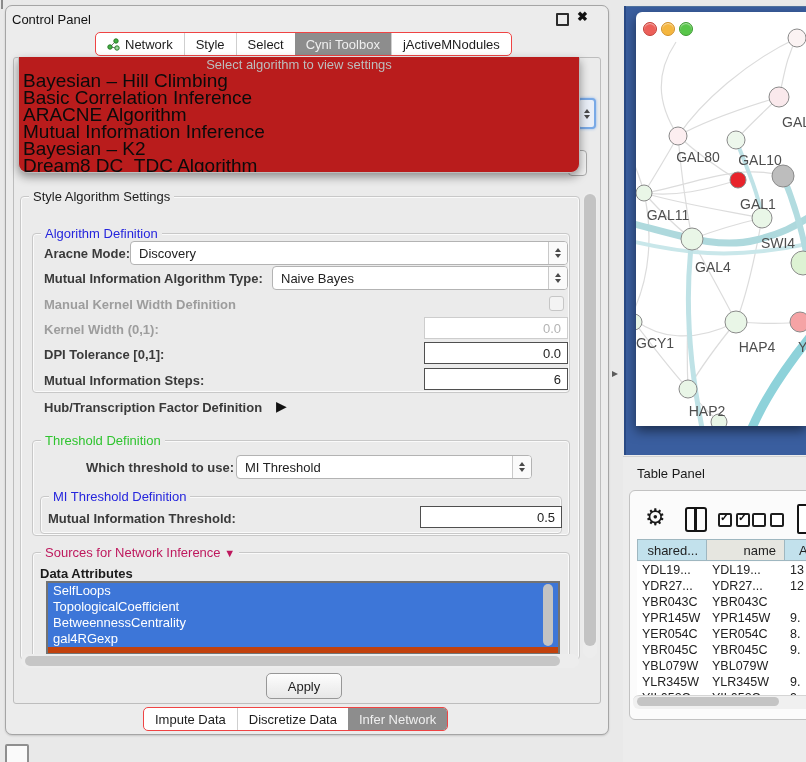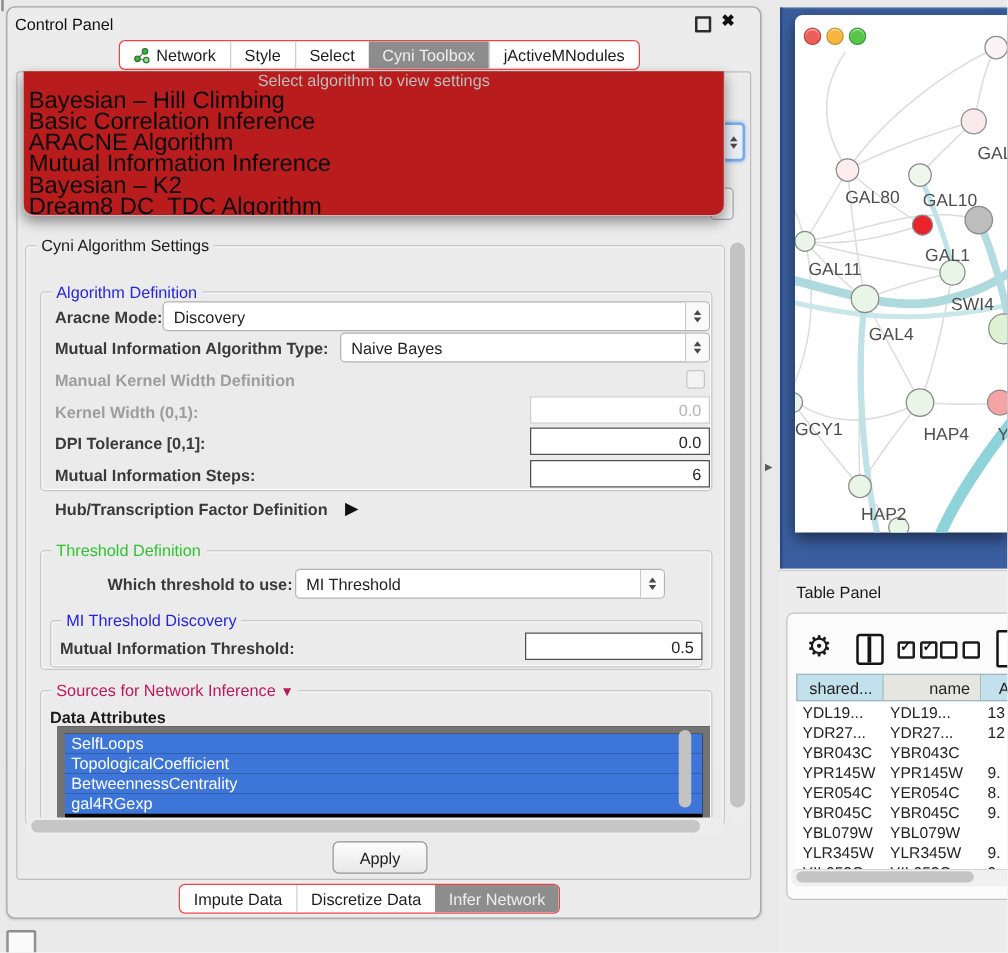--- a/index.html
+++ b/index.html
@@ -18,21 +18,21 @@
   .fld.dis{border-color:#cdcdcd;color:#b3b3b3}
   .tabbar{position:absolute;display:flex;background:#fff;border:1px solid #ef4444;border-radius:5px;height:22px;overflow:hidden;font-size:13px}
   .tab{display:flex;align-items:center;padding:0 11px;color:#1c1c1c;border-left:1px solid #cfcfcf;white-space:nowrap}
   .tab:first-child{border-left:none}
   .tab.sel{background:#8d8d8d;color:#efefef;border-left:none}
   .popup{position:absolute;background:#b91c1c;border:1px solid #bcbcbc;border-top:none;border-radius:0 0 9px 9px;box-shadow:0 4px 10px rgba(0,0,0,.4);z-index:30;overflow:hidden}
   .pitem{font-size:19px;line-height:17px;padding-left:4px;white-space:nowrap;color:#0b0b0b}
   .pitem.bold{font-weight:normal}
   .thumbv{position:absolute;background:#c3c3c3;border-radius:6px}
   .btn{position:absolute;display:flex;align-items:center;justify-content:center;background:linear-gradient(#fdfdfd,#e7e7e7);border:1px solid #979797;border-radius:5px;font-size:13px}
-  .lst{position:absolute;background:#000000;border:6px solid #737373;overflow:hidden}
+  .lst{position:absolute;background:#c2410c;border:2px solid #737373;overflow:hidden}
   .litem{height:16px;line-height:16px;background:#3d76d8;color:#fff;font-size:13px;padding-left:5px;white-space:nowrap}
   .chk{position:absolute;width:13px;height:13px;border:1px solid #c6c6c6;border-radius:3px;background:#f3f3f3}
   .hdrcell{height:22px;box-sizing:border-box;border-right:1px solid #9fb7c0;border-top:1px solid #9fb7c0;border-bottom:1px solid #9fb7c0;font-size:13px;display:flex;align-items:center;justify-content:flex-end;padding-right:8px}
   .trow{display:flex;height:16px;line-height:16px;font-size:12.5px}
   .tcell{padding-left:5px;box-sizing:border-box;white-space:nowrap;overflow:hidden}
   .light{position:absolute;width:12px;height:12px;border-radius:50%;box-shadow:inset 0 1px 1px rgba(255,255,255,.6)}
   .ckbx{display:inline-block;width:10px;height:10px;border:2px solid #1d1d1d;border-radius:2px;position:relative;background:#fff}
   .ckbx .m{position:absolute;left:0px;top:-4px;font-size:11px;font-weight:bold;color:#111}
 </style>
 </head>
@@ -86,21 +86,21 @@
     <div style="text-align:center;color:#bdbdbd;font-size:13px;line-height:15px">Select algorithm to view settings</div>
     <div class="pitem">Bayesian – Hill Climbing</div>
     <div class="pitem">Basic Correlation Inference</div>
     <div class="pitem bold">ARACNE Algorithm</div>
     <div class="pitem">Mutual Information Inference</div>
     <div class="pitem">Bayesian – K2</div>
     <div class="pitem">Dream8 DC_TDC Algorithm</div>
   </div>
 
   <div class="abs grp" style="left:20px;top:196px;width:558px;height:462px">
-    <span class="grp-label" style="color:#1b1b1b">Cyni Algorithm Settings</span>
+    <span class="grp-label" style="color:#1b1b1b">Style Algorithm Settings</span>
   </div>
 
   <div class="abs grp" style="left:32px;top:233px;width:536px;height:158px">
     <span class="grp-label" style="color:#2525dd">Algorithm Definition</span>
   </div>
 
   <span class="lbl" style="left:44px;top:246px">Aracne Mode:</span>
   <div class="combo" style="left:130px;top:241px;width:438px">
     <span>Discovery</span>
     <span class="stk">
@@ -139,21 +139,21 @@
   <span class="lbl" style="left:86px;top:460px">Which threshold to use:</span>
   <div class="combo" style="left:236px;top:455px;width:296px">
     <span>MI Threshold</span>
     <span class="stk">
         <span class="tu"></span>
         <span class="td"></span>
       </span>
   </div>
 
   <div class="abs grp" style="left:40px;top:496px;width:520px;height:36px">
-    <span class="grp-label" style="color:#2525dd">MI Threshold Discovery</span>
+    <span class="grp-label" style="color:#2525dd">MI Threshold Definition</span>
   </div>
   <span class="lbl" style="left:48px;top:511px">Mutual Information Threshold:</span>
   <div class="fld" style="left:420px;top:506px;width:142px">0.5</div>
 
   <div class="abs grp" style="left:32px;top:552px;width:536px;height:104px">
     <span class="grp-label" style="color:#be185d"><span>Sources for Network Inference</span> <span style="font-size:11px">▼</span></span>
   </div>
   <span class="lbl" style="left:40px;top:566px;color:#1b1b1b">Data Attributes</span>
   <div class="lst" style="left:46px;top:581px;width:510px;height:70px">
     <div class="litem">SelfLoops</div>

